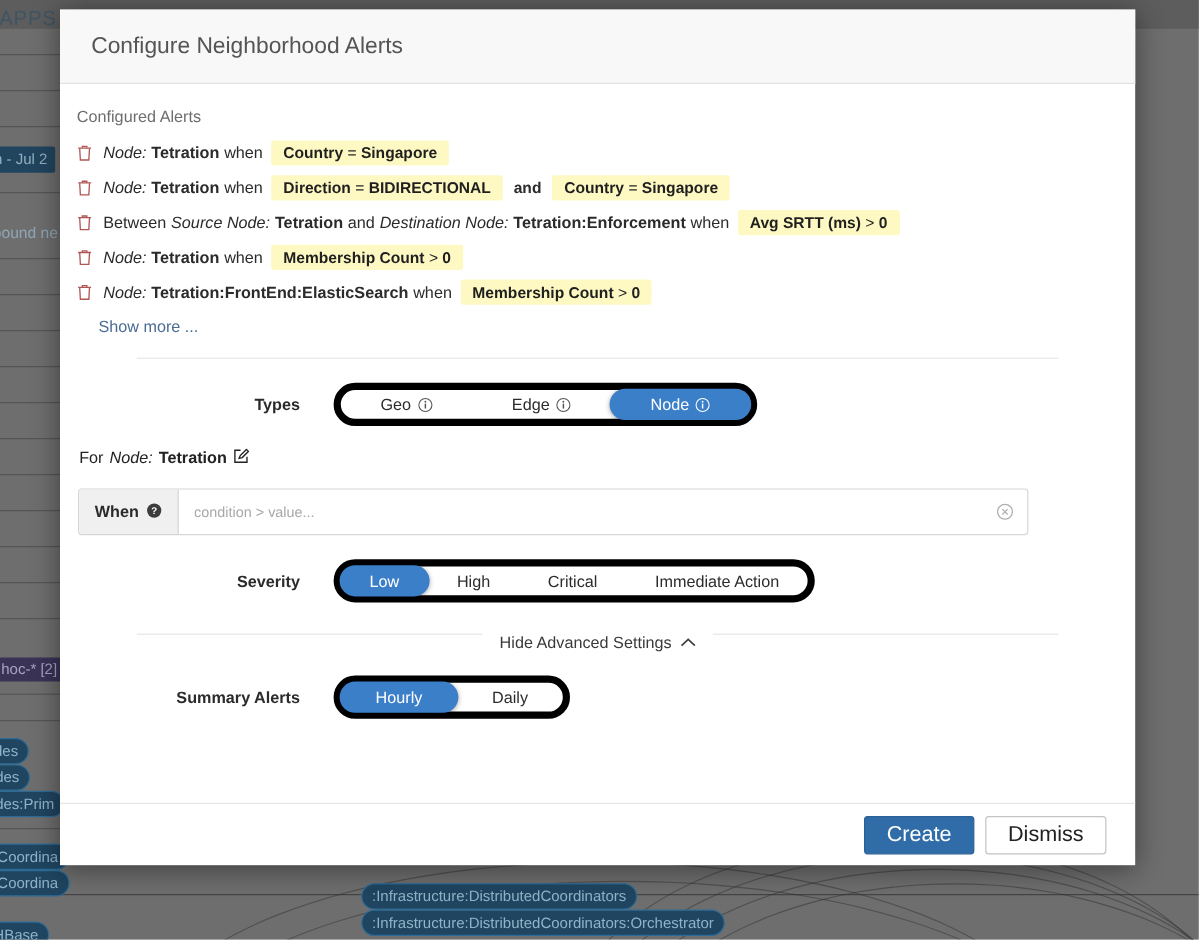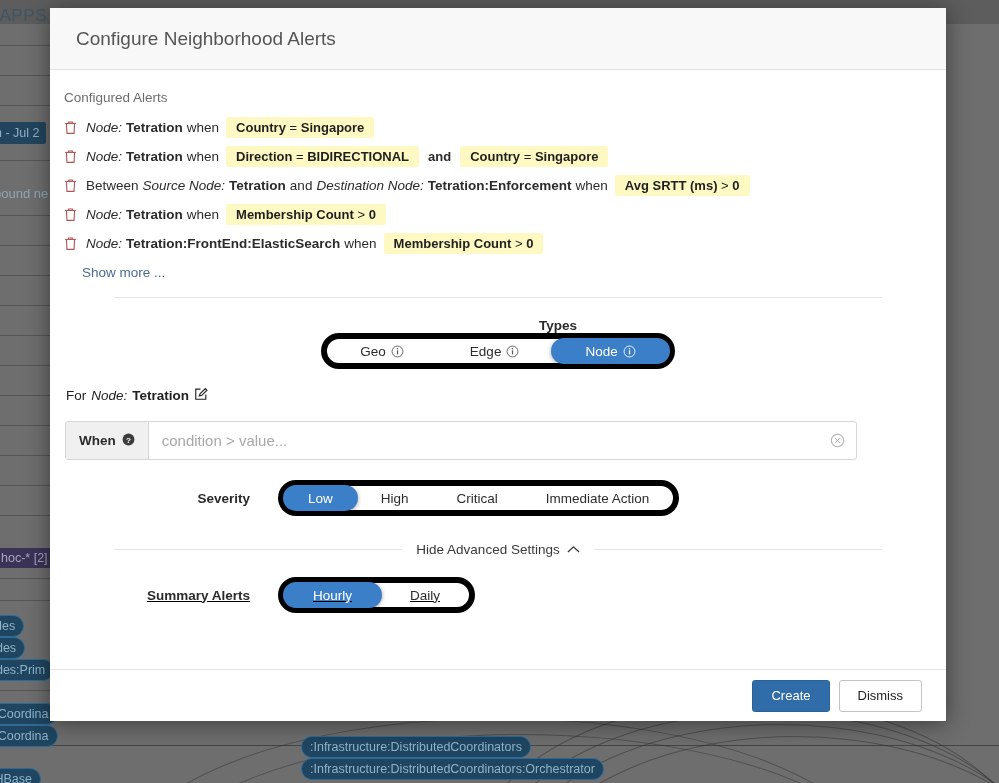--- a/index.html
+++ b/index.html
@@ -224,53 +224,53 @@
     padding: 0 13px;
     font-size: 13.5px;
     font-weight: bold;
     color: #2b2b2b;
     flex: none;
   }
   .when-input {
     flex: 1;
     border: 0; outline: none;
     padding: 0 13px;
-    font-size: 15px;
+    font-size: 12px;
     font-family: "Liberation Sans", sans-serif;
     color: #a16207;
     background: transparent;
   }
   .when-input::placeholder { color: #a8a8a8; }
   .clear-btn {
     width: 38px;
     display: flex; align-items: center; justify-content: center;
     cursor: pointer;
     flex: none;
   }
 
   
   .adv-toggle-wrap {
-    display: flex; align-items: center;
+    display: flex; 
     margin: 26px 50px 0 50px;
   }
   .adv-line { flex: 1; height: 1px; background: #e6e6e6; }
   .adv-label {
     padding: 0 14px;
     font-size: 13.5px;
     color: #3a3a3a;
     cursor: pointer;
     display: flex; align-items: center; gap: 7px;
     white-space: nowrap;
   }
 
   
   .btn {
     height: 32px;
     padding: 0 18px;
-    font-size: 13px;
+    font-size: 18px;
     border-radius: 3px;
     cursor: pointer;
     font-family: "Liberation Sans", sans-serif;
     display: flex; align-items: center; justify-content: center;
   }
   .btn-primary {
     background: #2f6ca8;
     color: #fff;
     border: 1px solid #2b6197;
   }
@@ -423,21 +423,21 @@
             <span class="cond-chip"><span>Membership Count</span><span class="op"> &gt; </span><span>0</span></span>
           </div>
         </div>
       </div>
 
     <span class="show-more">Show more ...</span>
 
     <div class="divider"></div>
 
     
-    <div class="field-row" style="margin-top:20px;flex-direction:column;">
+    <div class="field-row" style="margin-top:20px;">
       <div class="field-label">Types</div>
       <div class="segmented" id="types-segmented">
           <div class="seg" style="padding: 0px 34px;">
             <span>Geo</span>
             <svg class="info-icon" width="13" height="13" viewBox="0 0 16 16">
               <circle cx="8" cy="8" r="6.7" fill="none" stroke="#555555" stroke-width="1.1"></circle>
               <circle cx="8" cy="4.7" r="0.95" fill="#555555"></circle>
               <rect x="7.25" y="6.6" width="1.5" height="5" fill="#555555"></rect>
             </svg>
           </div>
@@ -520,21 +520,21 @@
         <span>
           <svg width="13" height="9" viewBox="0 0 14 9" fill="none" stroke="#3a3a3a" stroke-width="1.4">
             <path d="M1 7.2L7 1.6l6 5.6"></path>
           </svg>
         </span>
       </div>
       <div class="adv-line"></div>
     </div>
 
     
-    <div class="field-row" style="margin-top:20px;text-decoration:underline;">
+    <div class="field-row" style="margin-top:20px;">
       <div class="field-label">Summary Alerts</div>
       <div class="segmented" id="summary-segmented">
           <div class="seg active" style="padding: 0px 30px;">
             <span>Hourly</span>
           </div>
           <div class="seg" style="padding: 0px 30px;">
             <span>Daily</span>
           </div>
         </div>
     </div>

